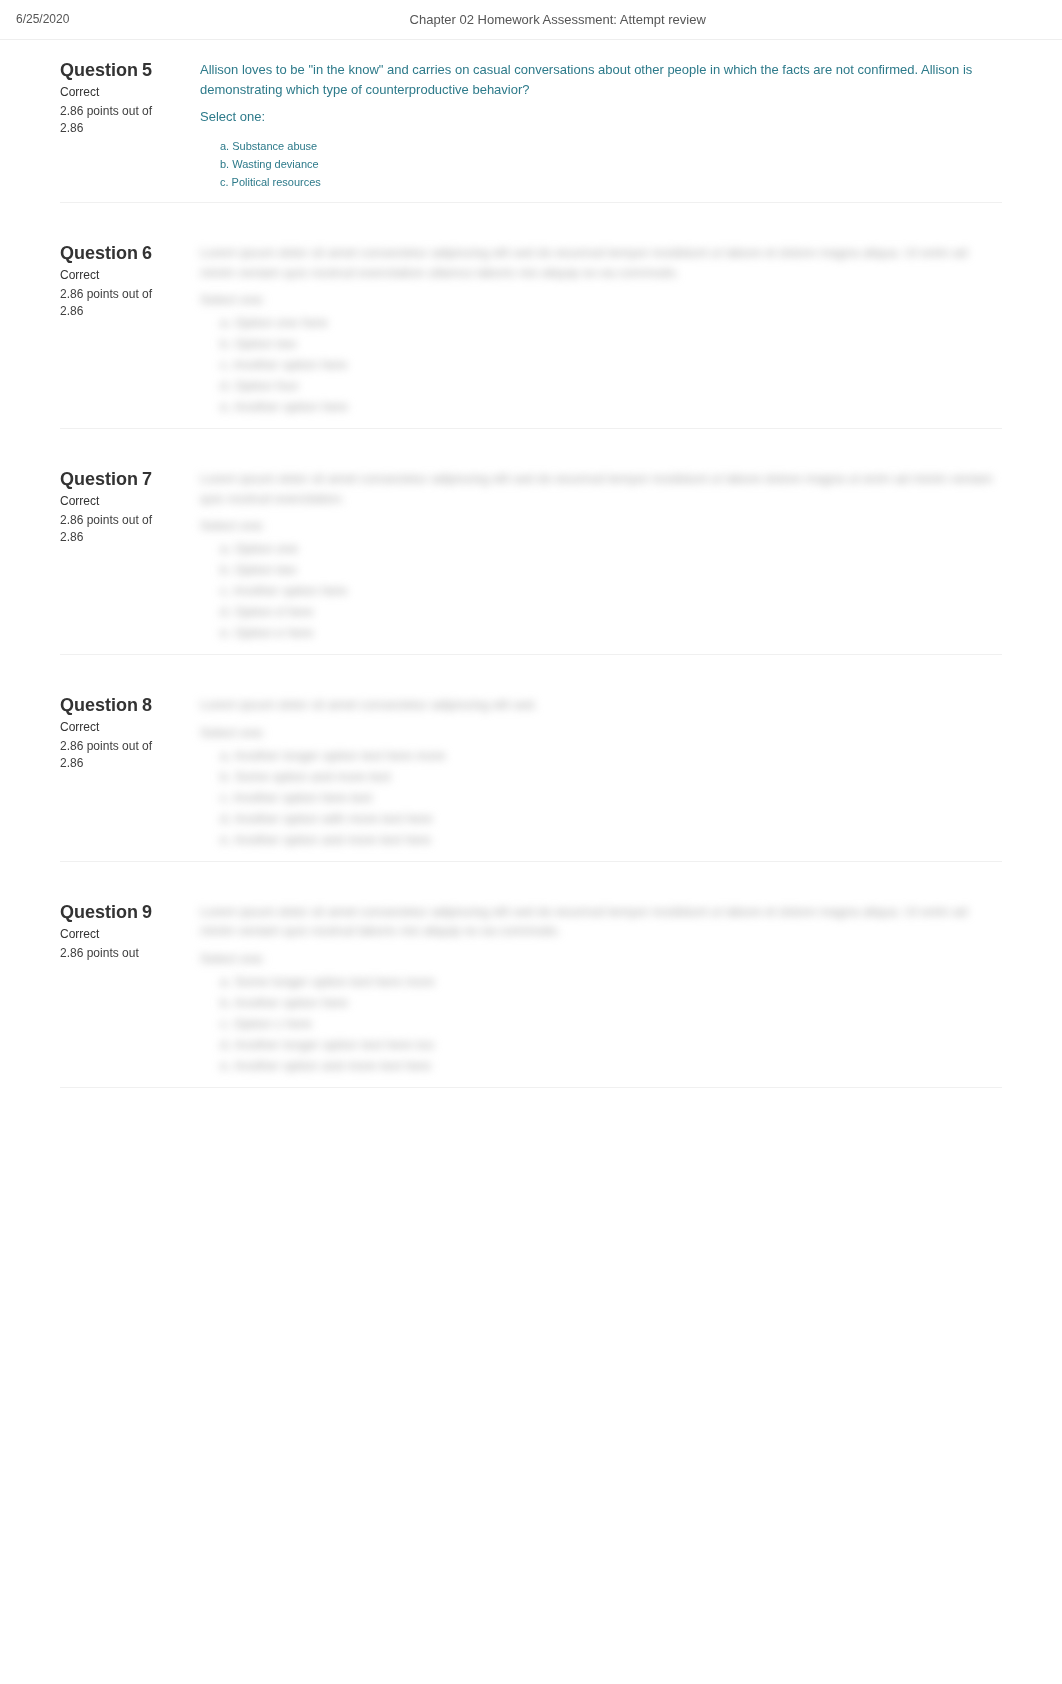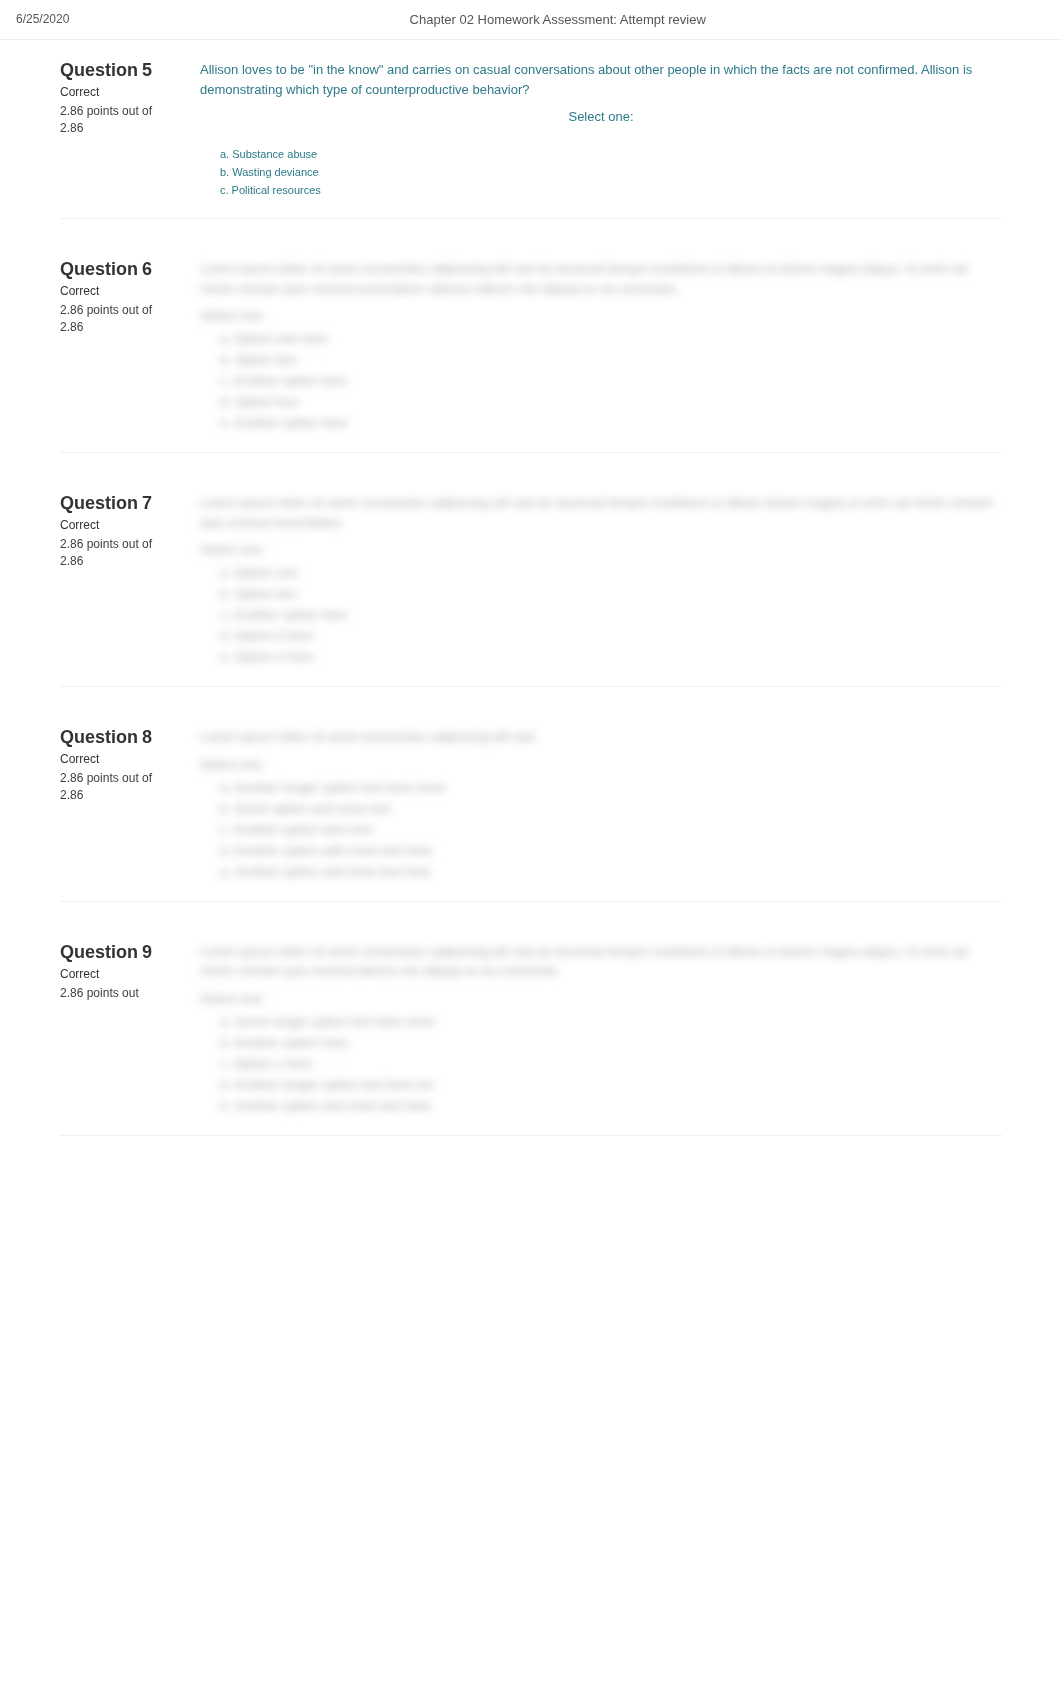--- a/index.html
+++ b/index.html
@@ -21,21 +21,21 @@
     .page-title {
       font-size: 13px;
       color: #555;
     }
     .content-area {
       padding: 20px 60px;
     }
     .question-block {
       display: flex;
       margin-bottom: 40px;
-      padding-bottom: 16px;
+      padding-bottom: 8px;
       border-bottom: 1px solid #f0f0f0;
     }
     .question-meta {
       width: 130px;
       min-width: 130px;
       padding-right: 20px;
     }
     .question-number {
       font-weight: bold;
       font-size: 14px;
@@ -59,23 +59,22 @@
       padding-left: 10px;
     }
     .question-text {
       color: #2d7a8a;
       margin-bottom: 10px;
       line-height: 1.5;
       font-size: 13px;
     }
     .select-label {
       color: #2d7a8a;
-      margin-bottom: 24px;
-      font-size: 13px;
-      text-align: center;
+      margin-bottom: 16px;
+      font-size: 13px;
     }
     .answer-options {
       list-style: none;
       padding-left: 20px;
     }
     .answer-options li {
       margin-bottom: 6px;
       color: #2d7a8a;
       font-size: 11px;
     }

